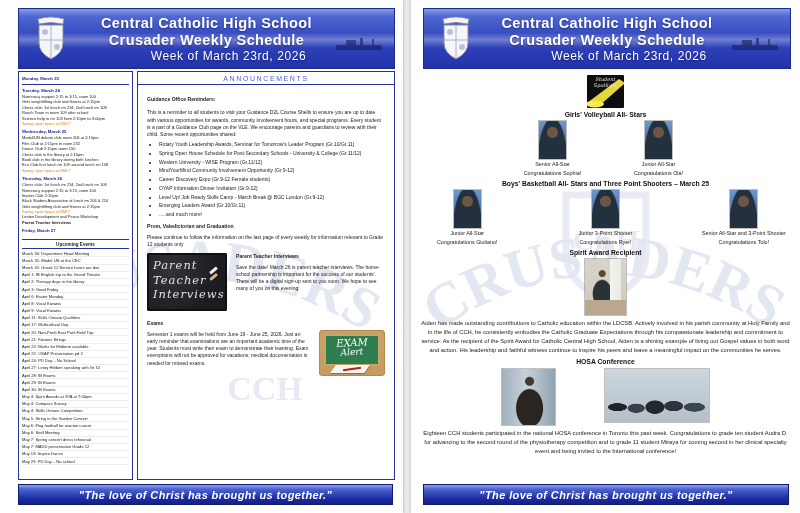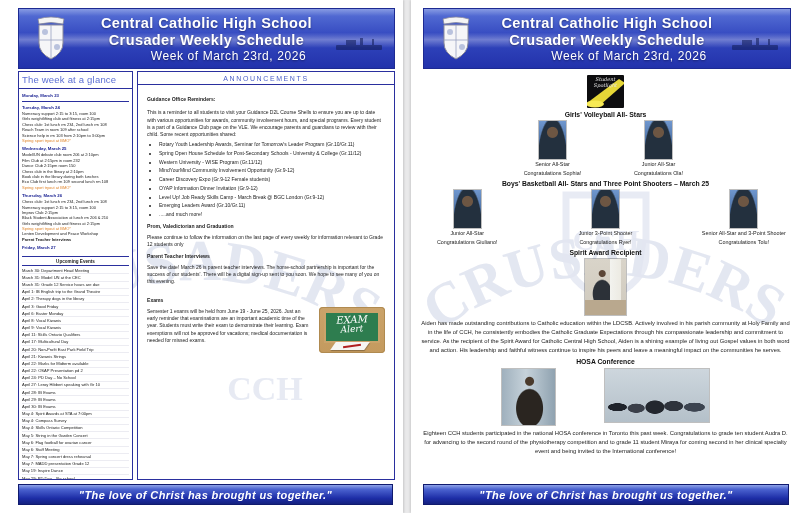--- a/index.html
+++ b/index.html
@@ -139,21 +139,20 @@
         <rect x="44" y="4" width="2" height="6" fill="#101a55"></rect>
       </svg>
       <div class="banner-inner">
         <div class="bt1">Central Catholic High School</div>
         <div class="bt1">Crusader Weekly Schedule</div>
         <div class="bt2">Week of March 23rd, 2026</div>
       </div>
     </header>
 
     <aside class="glance">
-      <div class="glance-title">The week at a glance</div>
       <div class="glance-days" id="glance-days">
           <div class="day rule">
             <div class="day-name">Monday, March 23</div>
           </div>
           <div class="day">
             <div class="day-name">Tuesday, March 24</div>
             <div class="it">Numeracy support 2:15 to 3:15, room 100</div>
             <div class="it">Girls weightlifting club and fitness at 2:15pm</div>
             <div class="it">Chess club: 1st lunch rm 234, 2nd lunch rm 108</div>
             <div class="it">Reach Team in room 109 after school</div>
@@ -234,20 +233,26 @@
             <li>Career Discovery Expo (Gr.9-12 Female students)</li>
             <li>OYAP Information Dinner Invitation (Gr.9-12)</li>
             <li>Level Up! Job Ready Skills Camp - March Break @ BGC London (Gr.9-12)</li>
             <li>Emerging Leaders Award (Gr.10/Gr.11)</li>
             <li>.....and much more!</li>
           </ul>
         <div class="b">Prom, Valedictorian and Graduation</div>
         <p>Please continue to follow the information on the last page of every weekly for information relevant to Grade 12 students only</p>
 
         <div class="pti-row">
+          <div class="chalkboard">
+            <div class="chalk-line">Parent</div>
+            <div class="chalk-line">Teacher</div>
+            <div class="chalk-line">Interviews</div>
+            <span class="chalk-piece"></span>
+          </div>
           <div class="pti-text">
             <div class="b">Parent Teacher Interviews</div>
             <p>Save the date! March 26 is parent teacher interviews. The home-school partnership is important for the success of our students'. There will be a digital sign-up sent to you soon. We hope to see many of you on this evening.</p>
           </div>
         </div>
 
         <div class="b" style="margin-top:9px;">Exams</div>
         <div class="exam-row">
           <p>Semester 1 exams will be held from June 19 - June 25, 2026. Just an early reminder that examinations are an important academic time of the year. Students must write their exam to demonstrate their learning. Exam exemptions will not be approved for vacations; medical documentation is needed for missed exams.</p>
           <div class="exam-img">

